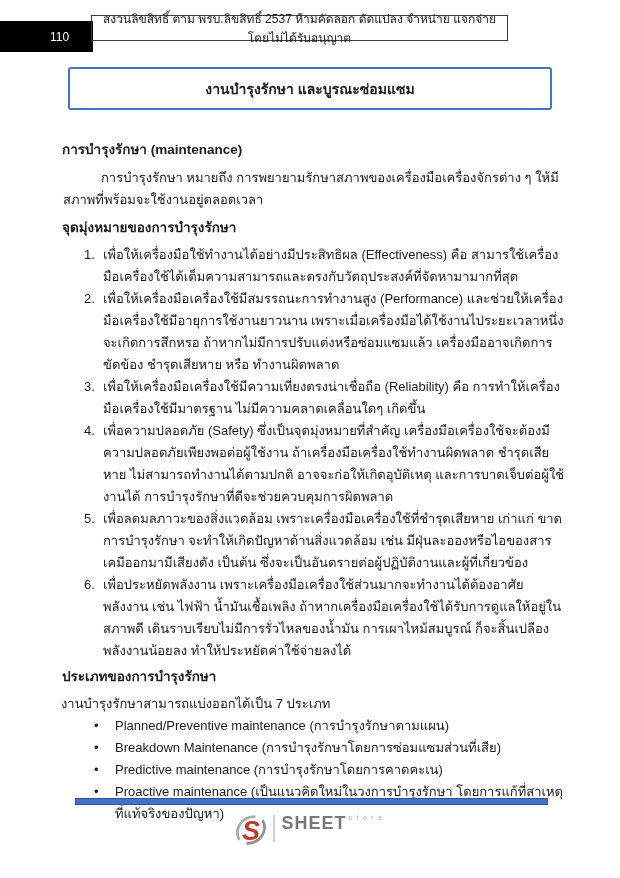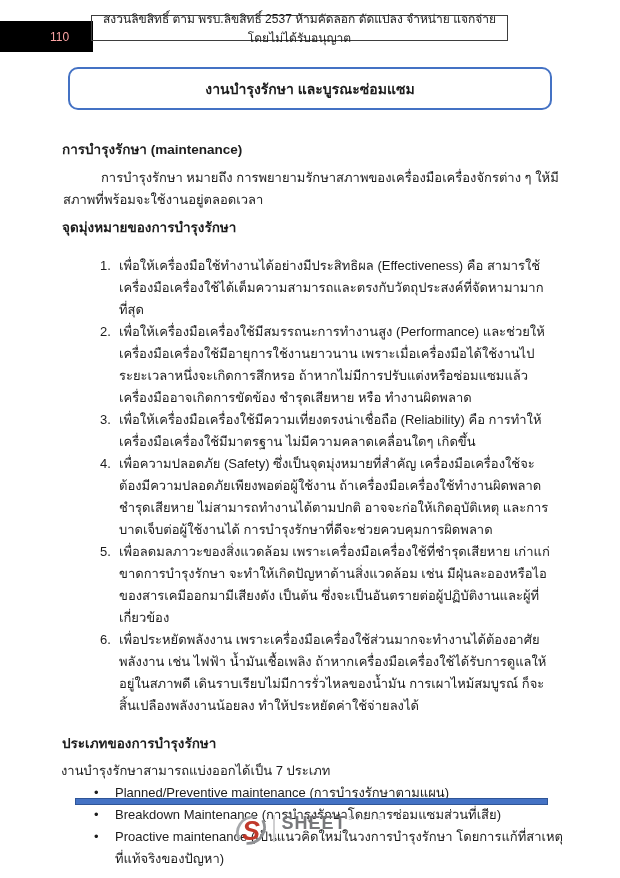--- a/index.html
+++ b/index.html
@@ -9,60 +9,60 @@
     position:relative;
     font-family:"Liberation Sans", sans-serif;
     color:#1c1c1c;
     overflow:hidden;
   }
   
   .page-number-box {
     position:absolute; left:0; top:21px;
     width:93px; height:31px;
     background:#000000;
-    color:#fca5a5;
+    color:#ffffff;
     display:flex; align-items:center; justify-content:center;
     box-sizing:border-box; padding-left:26px;
     font-size:12px;
   }
   .copyright-box {
     position:absolute; left:91px; top:15px;
     width:417px; height:26px;
     border:1px solid #3d3d3d;
     box-sizing:border-box;
     display:flex; align-items:center; justify-content:center;
     font-size:12px;
     color:#222;
     text-align:center;
   }
   
   .title-box {
     position:absolute; left:68px; top:67px;
     width:484px; height:43px;
     border:2px solid #4472c4;
-    border-radius:10px;
+    border-radius:3px;
     box-sizing:border-box;
     display:flex; align-items:center; justify-content:center;
     font-weight:bold; font-size:14px;
     background:#fff;
   }
   
   .content {
     position:absolute; left:57px; top:134px;
     width:509px;
     font-size:13px; line-height:22px;
   }
   .sec-heading {
     margin:5px; font-size:13.5px; font-weight:bold; line-height:22px;
   }
   .definition {
     margin:6px; text-indent:38px;
   }
   ol.purposes {
-    margin:16px; padding:0 0 0 46px;
+    margin:0; padding:0 0 0 46px;
     list-style:none; counter-reset:num;
   }
   ol.purposes li {
     counter-increment:num; position:relative;
   }
   ol.purposes li::before {
     content:counter(num) ".";
     position:absolute; left:-19px; top:0;
   }
   .types-heading { margin-top:4px; }
@@ -132,20 +132,21 @@
     <li>เพื่อลดมลภาวะของสิ่งแวดล้อม เพราะเครื่องมือเครื่องใช้ที่ชำรุดเสียหาย เก่าแก่ ขาดการบำรุงรักษา จะทำให้เกิดปัญหาด้านสิ่งแวดล้อม เช่น มีฝุ่นละอองหรือไอของสารเคมีออกมามีเสียงดัง เป็นต้น ซึ่งจะเป็นอันตรายต่อผู้ปฏิบัติงานและผู้ที่เกี่ยวข้อง</li>
     <li>เพื่อประหยัดพลังงาน เพราะเครื่องมือเครื่องใช้ส่วนมากจะทำงานได้ต้องอาศัยพลังงาน เช่น ไฟฟ้า น้ำมันเชื้อเพลิง ถ้าหากเครื่องมือเครื่องใช้ได้รับการดูแลให้อยู่ในสภาพดี เดินราบเรียบไม่มีการรั่วไหลของน้ำมัน การเผาไหม้สมบูรณ์ ก็จะสิ้นเปลืองพลังงานน้อยลง ทำให้ประหยัดค่าใช้จ่ายลงได้</li>
   </ol>
 
   <h3 class="sec-heading types-heading">ประเภทของการบำรุงรักษา</h3>
   <p class="types-intro">งานบำรุงรักษาสามารถแบ่งออกได้เป็น 7 ประเภท</p>
 
   <ul class="types">
     <li>Planned/Preventive maintenance (การบำรุงรักษาตามแผน)</li>
     <li>Breakdown Maintenance (การบำรุงรักษาโดยการซ่อมแซมส่วนที่เสีย)</li>
+    <li>Predictive maintenance (การบำรุงรักษาโดยการคาดคะเน)</li>
     <li>Proactive maintenance (เป็นแนวคิดใหม่ในวงการบำรุงรักษา โดยการแก้ที่สาเหตุที่แท้จริงของปัญหา)</li>
   </ul>
 
 </div>
 
 <div class="divider-bar"></div>
 
 <div class="footer-logo">
   <span class="logo-mark">
     <svg viewBox="0 0 40 40" width="36" height="36" aria-hidden="true">

